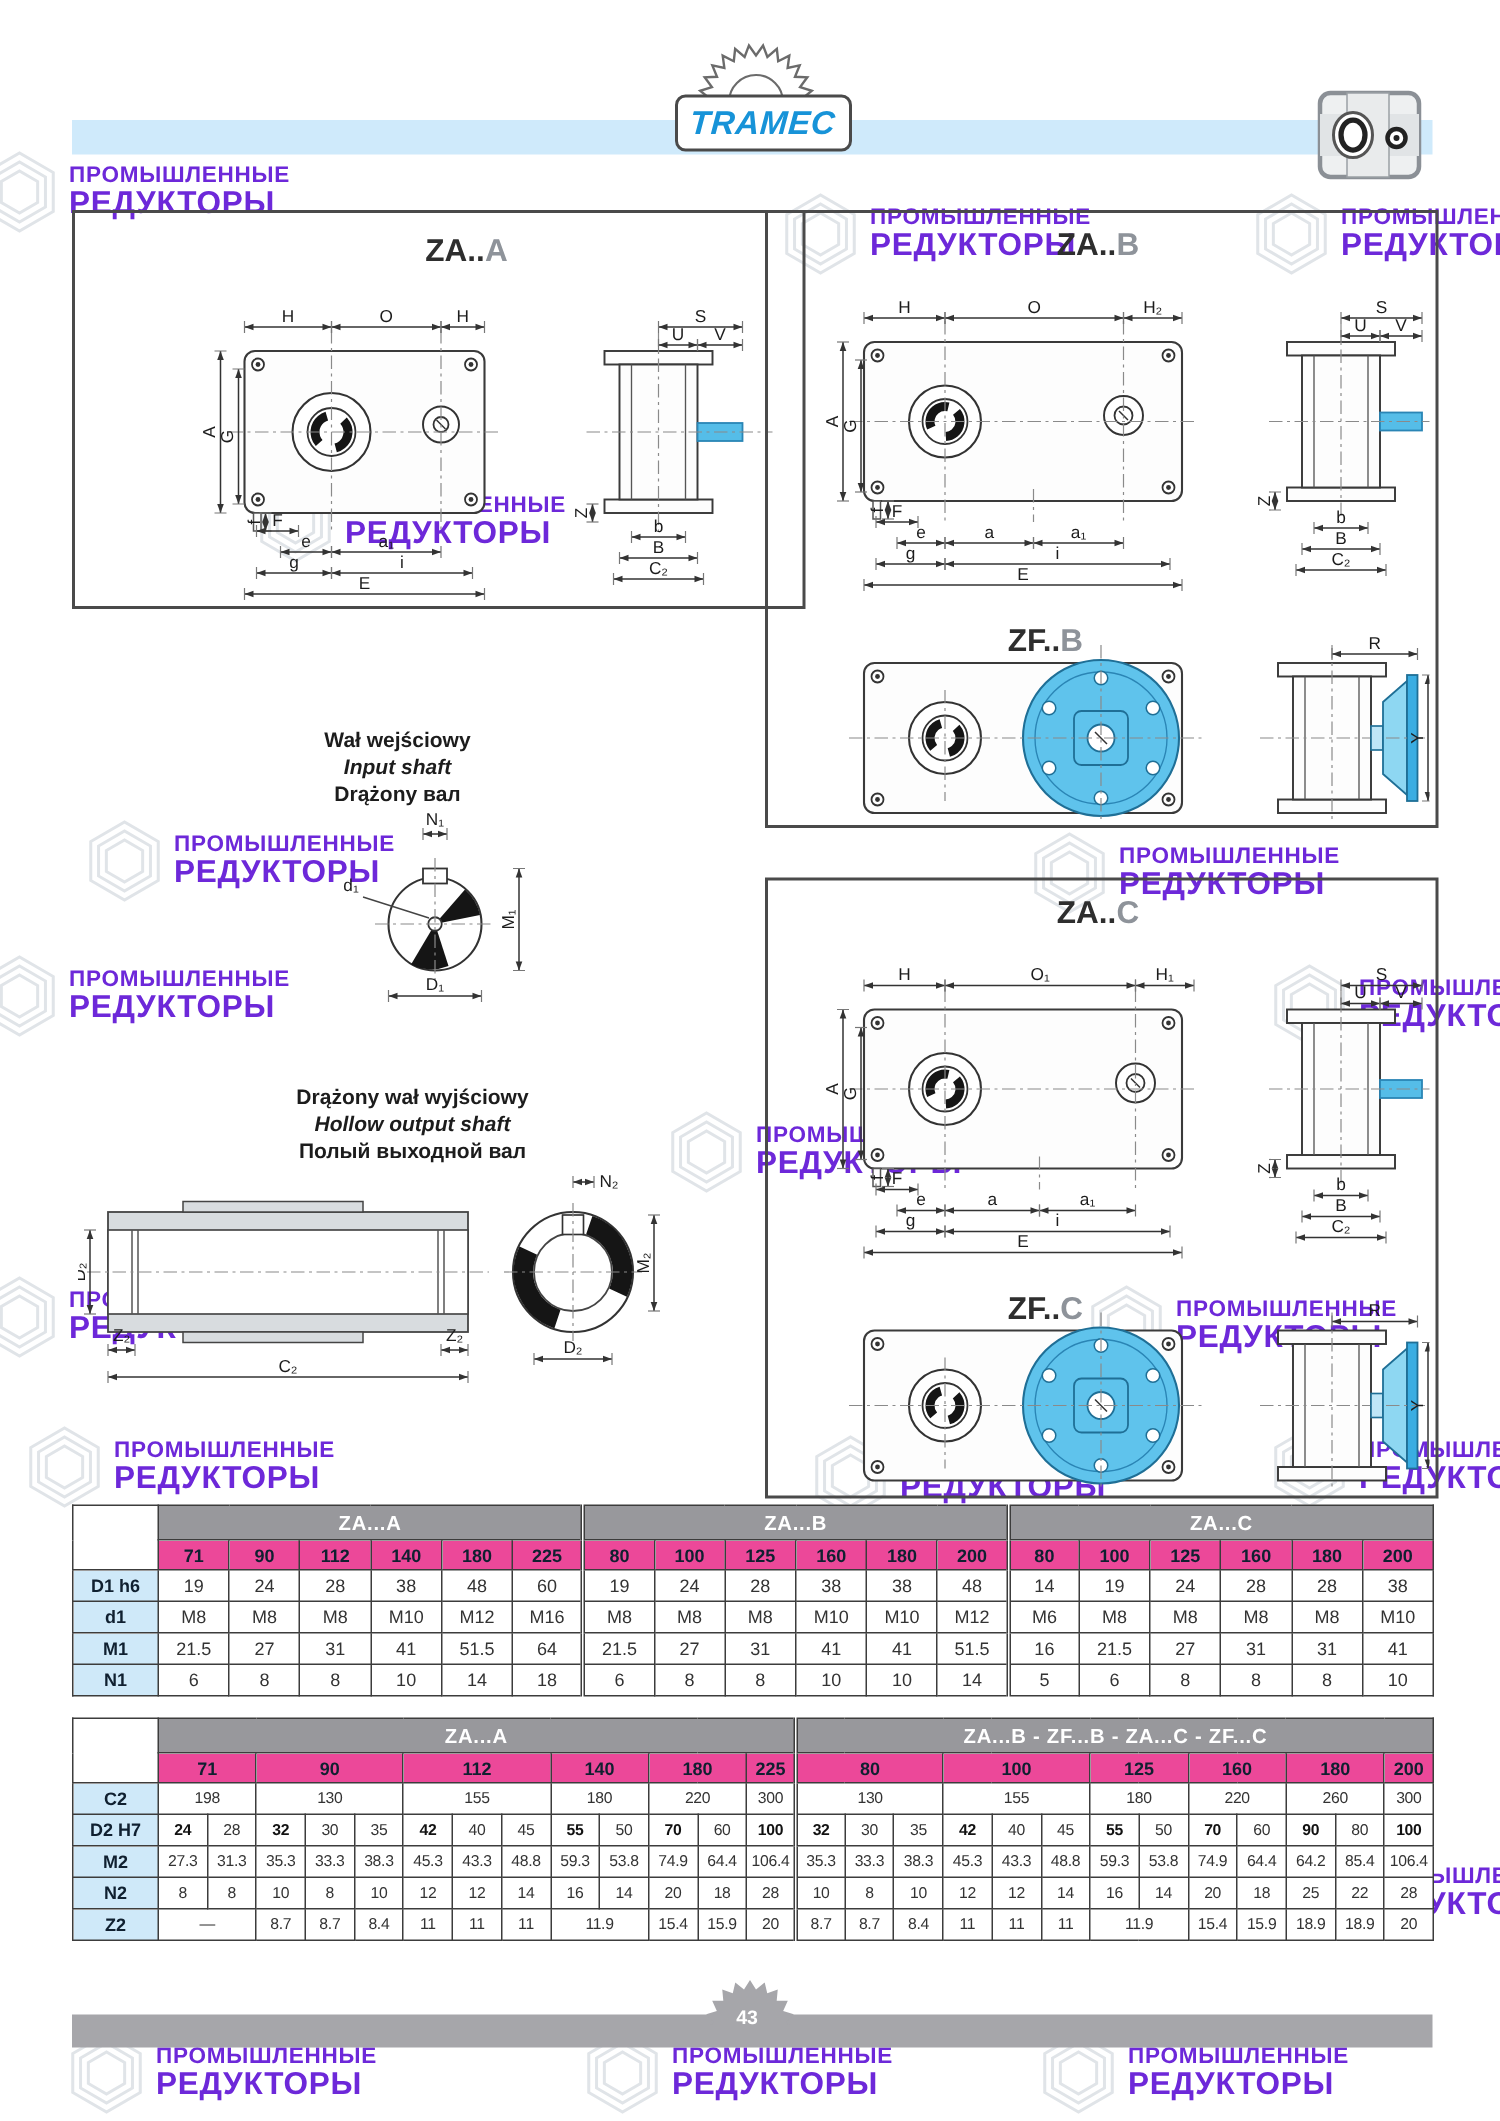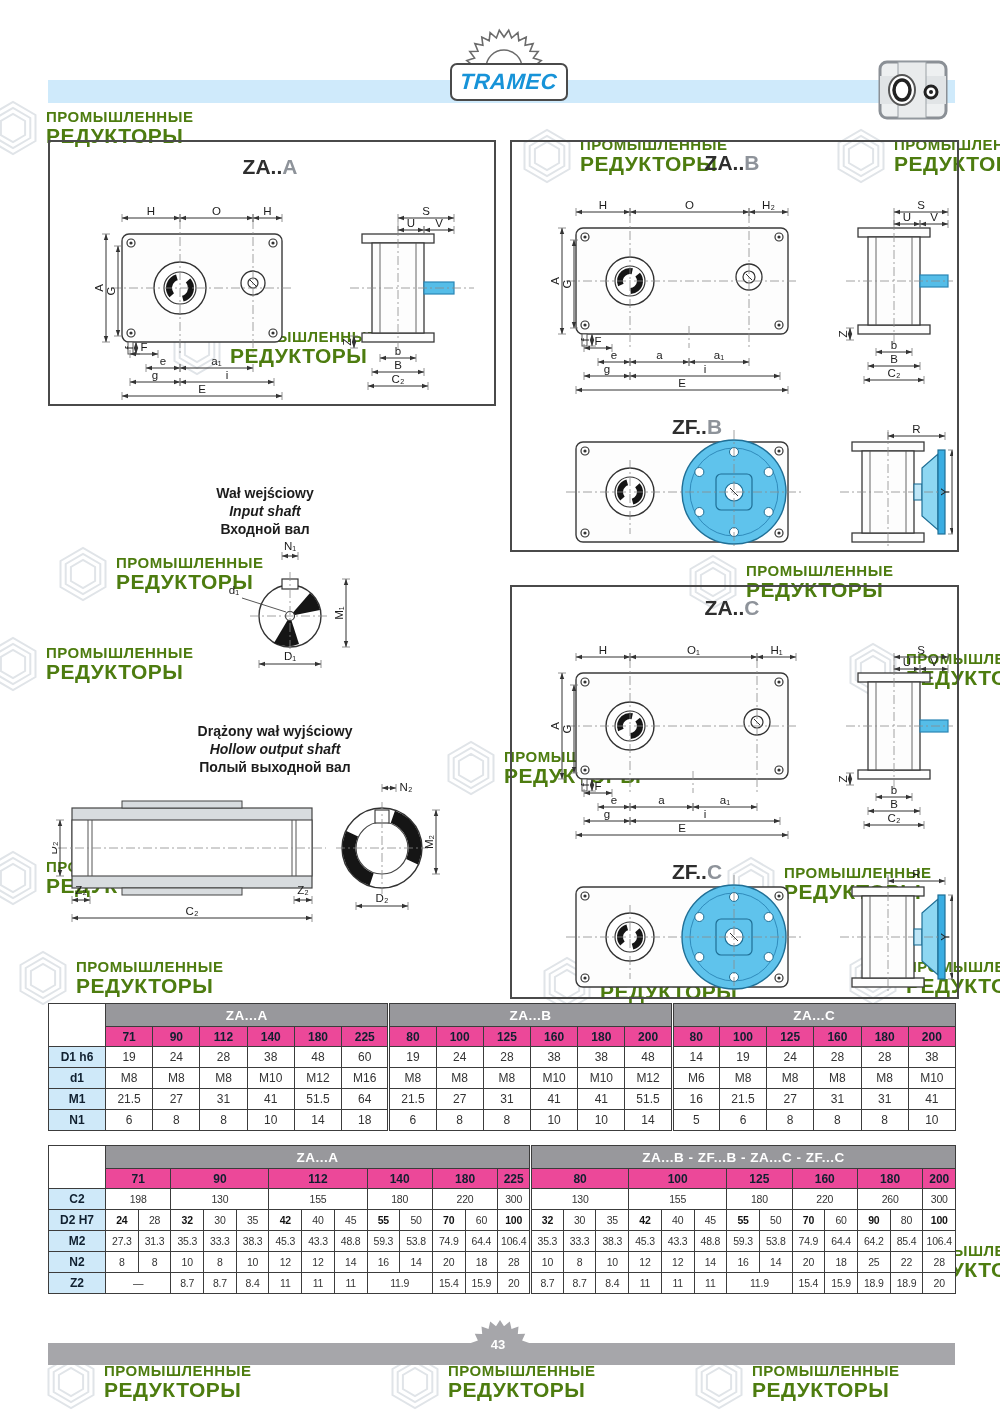--- a/index.html
+++ b/index.html
@@ -1,19 +1,19 @@
 <!DOCTYPE html>
 <html><head>
 <meta charset="utf-8">
 <style>
   html,body{margin:0;padding:0;background:#fff;}
   body{font-family:"Liberation Sans",sans-serif;}
   #page{position:relative;width:1000px;height:1414px;background:#fff;overflow:hidden;}
   .wm{position:absolute;display:flex;align-items:center;gap:6px;z-index:0;pointer-events:none;}
-  .wm .t{color:#4d7c0f;font-weight:bold;line-height:1.05;letter-spacing:.5px;}
+  .wm .t{color:#6d28d9;font-weight:bold;line-height:1.05;letter-spacing:.5px;}
   .wm .l1{font-size:15px;}
   .wm .l2{font-size:21px;}
   .band{position:absolute;left:48px;top:80px;width:907px;height:23px;background:#cfeafb;z-index:1;}
   .logo-gear{position:absolute;left:452px;top:24px;z-index:2;}
   .logo-box{position:absolute;left:450px;top:63px;width:114px;height:34px;background:#fff;
             border:2px solid #4a4a4a;border-radius:7px;z-index:3;display:flex;align-items:center;justify-content:center;}
   .logo-box span{font-size:22px;font-weight:bold;font-style:italic;color:#1793d8;letter-spacing:.5px;transform:skewX(-4deg);}
   .gbx-icon{position:absolute;left:876px;top:56px;z-index:2;}
   .panel{position:absolute;border:2px solid #4a4a4a;background:transparent;z-index:1;}
   .panel svg{display:block;}
@@ -263,21 +263,21 @@
   <svg class="gbx-icon" id="gbxIcon" width="76" height="68">
       <rect x="4" y="6" width="66" height="56" rx="7" fill="#eef0f1" stroke="#8b9096" stroke-width="3"></rect>
       <rect x="4" y="20" width="66" height="28" fill="#e1e4e6" stroke="none"></rect>
       <rect x="22" y="6" width="28" height="56" fill="#e9ebec" stroke="#9aa0a5" stroke-width="1"></rect>
       <ellipse cx="26" cy="34" rx="13" ry="15" fill="#fff" stroke="#555" stroke-width="2"></ellipse>
       <ellipse cx="26" cy="34" rx="8" ry="10" fill="none" stroke="#222" stroke-width="3.5"></ellipse>
       <circle cx="55" cy="36" r="6" fill="#fff" stroke="#222" stroke-width="3"></circle>
       <circle cx="55" cy="36" r="2" fill="#222" stroke="none" stroke-width="1.2"></circle>
     </svg>
 
-  <div class="panel" style="left:48px;top:140px;width:444px;height:262px;">
+  <div class="panel" style="left:48px;top:140px;width:444px;height:262px;padding-left:41px;">
     <svg id="svg-zaa" width="440" height="258" viewBox="0 0 440 258">
         <text x="220" y="32" font-size="21" font-weight="bold" text-anchor="middle"><tspan fill="#2e2e2e">ZA..</tspan><tspan fill="#8e939a">A</tspan></text>
         <rect x="72" y="92" width="160" height="108" rx="7" fill="#fdfdfd" stroke="#3a3a3a" stroke-width="1.4"></rect>
         <circle cx="81" cy="101" r="4" fill="#fff" stroke="#333" stroke-width="1.2"></circle>
         <circle cx="81" cy="101" r="1.6" fill="#333" stroke="none" stroke-width="1.2"></circle>
         <circle cx="223" cy="101" r="4" fill="#fff" stroke="#333" stroke-width="1.2"></circle>
         <circle cx="223" cy="101" r="1.6" fill="#333" stroke="none" stroke-width="1.2"></circle>
         <circle cx="81" cy="191" r="4" fill="#fff" stroke="#333" stroke-width="1.2"></circle>
         <circle cx="81" cy="191" r="1.6" fill="#333" stroke="none" stroke-width="1.2"></circle>
         <circle cx="223" cy="191" r="4" fill="#fff" stroke="#333" stroke-width="1.2"></circle>
@@ -819,21 +819,21 @@
         <polygon points="440,392 437.8,386 442.2,386" fill="#333"></polygon>
         <line x1="436" y1="308" x2="444" y2="308" stroke="#777" stroke-width="0.8"></line>
         <line x1="436" y1="392" x2="444" y2="392" stroke="#777" stroke-width="0.8"></line>
         <text x="436.5" y="350" font-size="11.5" text-anchor="middle" fill="#1c1c1c" transform="rotate(-90 436.5 350)">Y</text>
       </svg>
   </div>
 
   <div class="shaft-title" style="left:150px;top:484px;width:230px;">
     <div class="pl">Wał wejściowy</div>
     <div class="en">Input shaft</div>
-    <div class="ru">Входной вал</div>
+    <div class="ru">Drążony вал</div>
   </div>
   <svg class="drawing" id="svg-input" style="left:198px;top:538px;" width="215" height="140" viewBox="0 0 215 140">
       <circle cx="92" cy="78" r="31" fill="#fff" stroke="#333" stroke-width="1.4"></circle>
       <path d="M92,78 L112,55 A31,31 0 0 1 122,72 Z" fill="#151515"></path>
       <path d="M92,78 L76,105 A31,31 0 0 0 101,106 Z" fill="#151515"></path>
       <rect x="84" y="41" width="16" height="10" fill="#fff" stroke="#333" stroke-width="1.2"></rect>
       <circle cx="92" cy="78" r="4.5" fill="#fff" stroke="#333" stroke-width="1.2"></circle>
       <line x1="52" y1="78" x2="132" y2="78" stroke="#8a8a8a" stroke-width="0.8" stroke-dasharray="9 3 2 3"></line>
       <line x1="92" y1="34" x2="92" y2="118" stroke="#8a8a8a" stroke-width="0.8" stroke-dasharray="9 3 2 3"></line>
       <line x1="84" y1="18" x2="100" y2="18" stroke="#333" stroke-width="1"></line>

